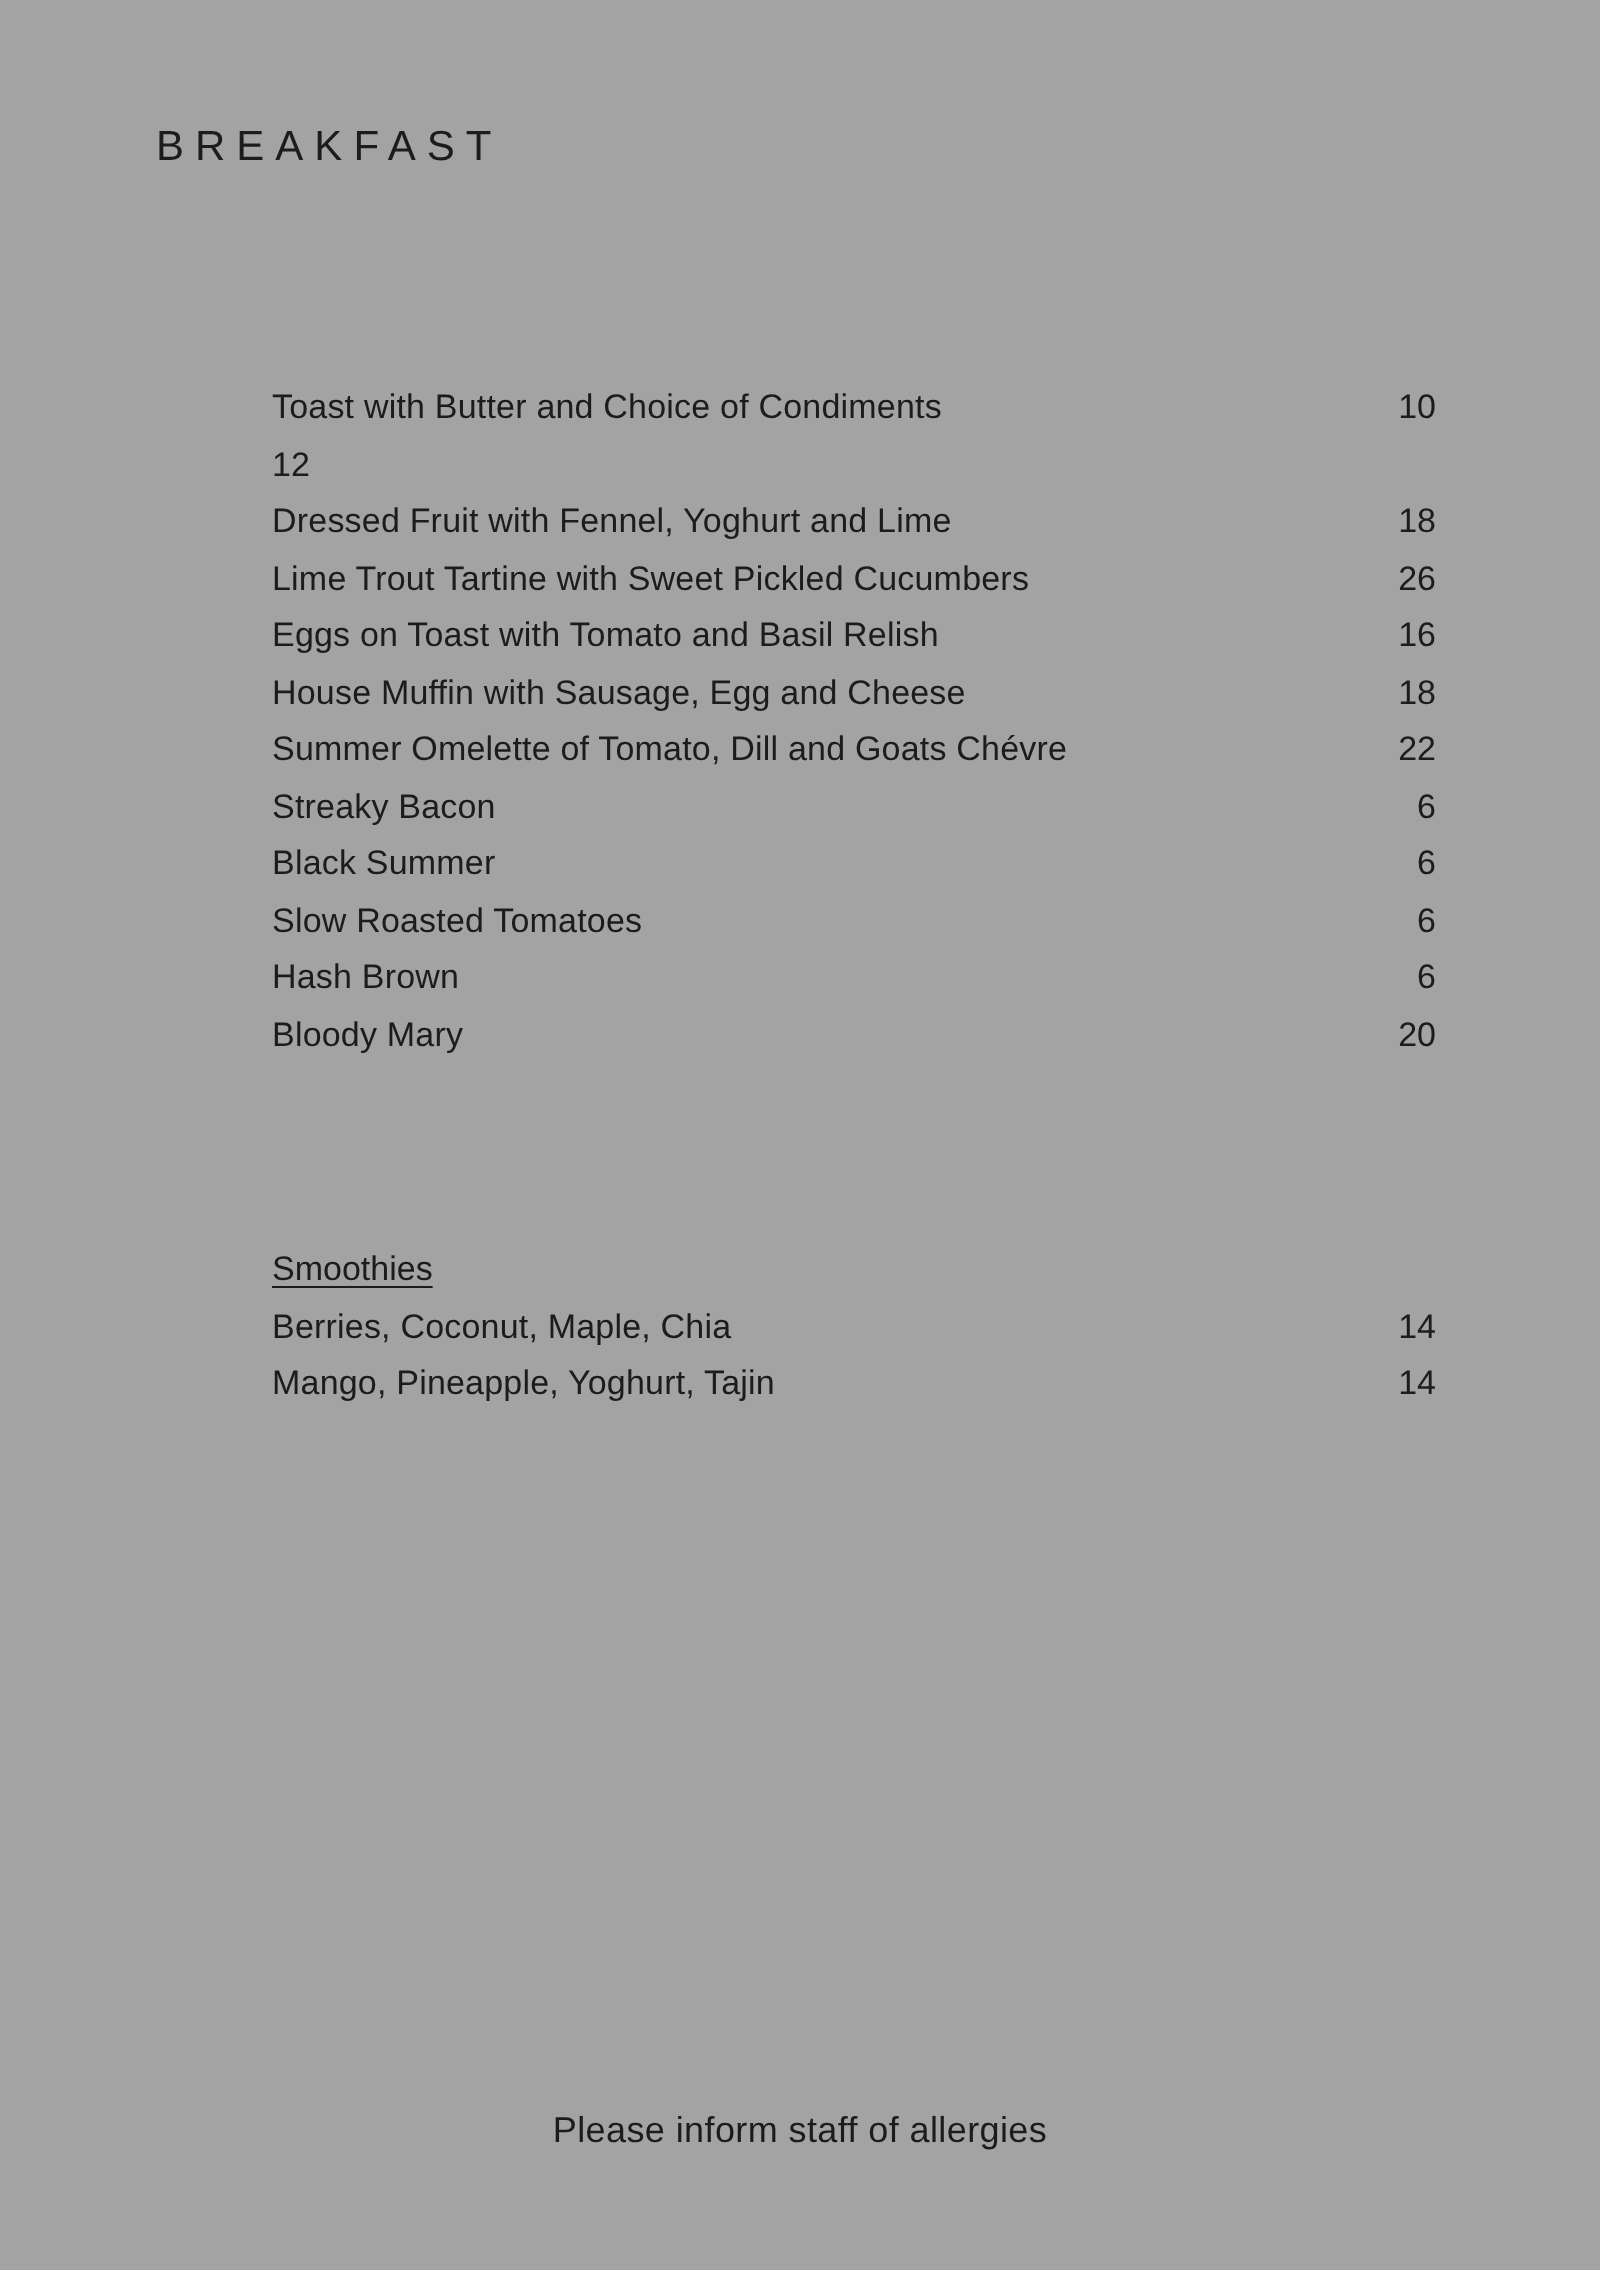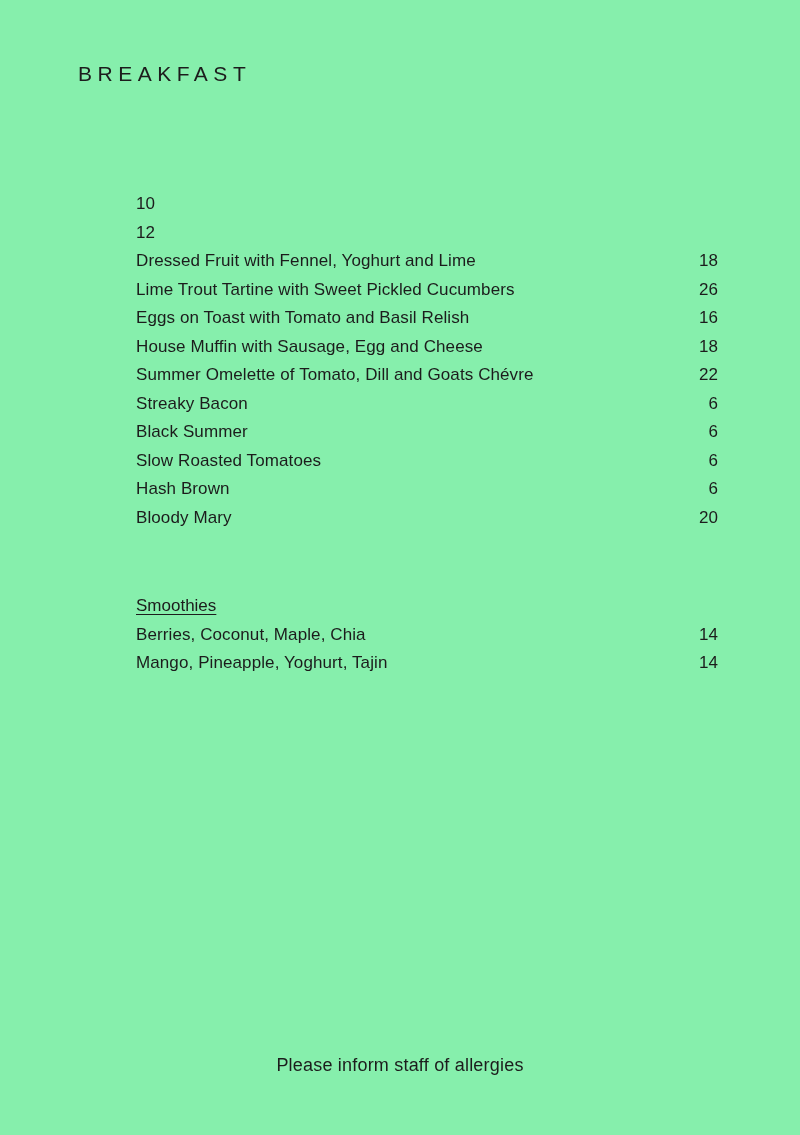--- a/index.html
+++ b/index.html
@@ -5,21 +5,21 @@
   * { margin: 0; padding: 0; box-sizing: border-box; }
 
   html, body {
     background: #ffffff;
   }
 
   .page {
     position: relative;
     width: 800px;
     height: 1135px;
-    background: #86efac;
+    background: #a3a3a3;
     font-family: "Liberation Sans", "DejaVu Sans", sans-serif;
     color: #1c1c1c;
     overflow: hidden;
   }
 
   .page-title {
     position: absolute;
     left: 78px;
     top: 62px;
     font-size: 21px;
@@ -31,21 +31,21 @@
 
   .menu {
     position: absolute;
     left: 136px;
     top: 190px;
     width: 582px;
   }
 
   .section { width: 100%; }
   .section:nth-child(2) { }
-  .section:nth-child(3) { margin-top: 60px; }
+  .section:nth-child(3) { margin-top: 89px; }
 
   .section-heading {
     font-size: 17px;
     line-height: 28.5px;
     text-decoration: underline;
     text-underline-offset: 3px;
     color: #1c1c1c;
   }
 
   .row {
@@ -80,20 +80,21 @@
 </style>
 </head>
 <body>
 
 <div class="page">
   <div class="page-title">BREAKFAST</div>
 
   <div class="menu">
       <div class="section">
         <div class="row">
+          <span class="name">Toast with Butter and Choice of Condiments</span>
           <span class="price">10</span>
         </div>
         <div class="row">
           <span class="price">12</span>
         </div>
         <div class="row">
           <span class="name">Dressed Fruit with Fennel, Yoghurt and Lime</span>
           <span class="price">18</span>
         </div>
         <div class="row">

